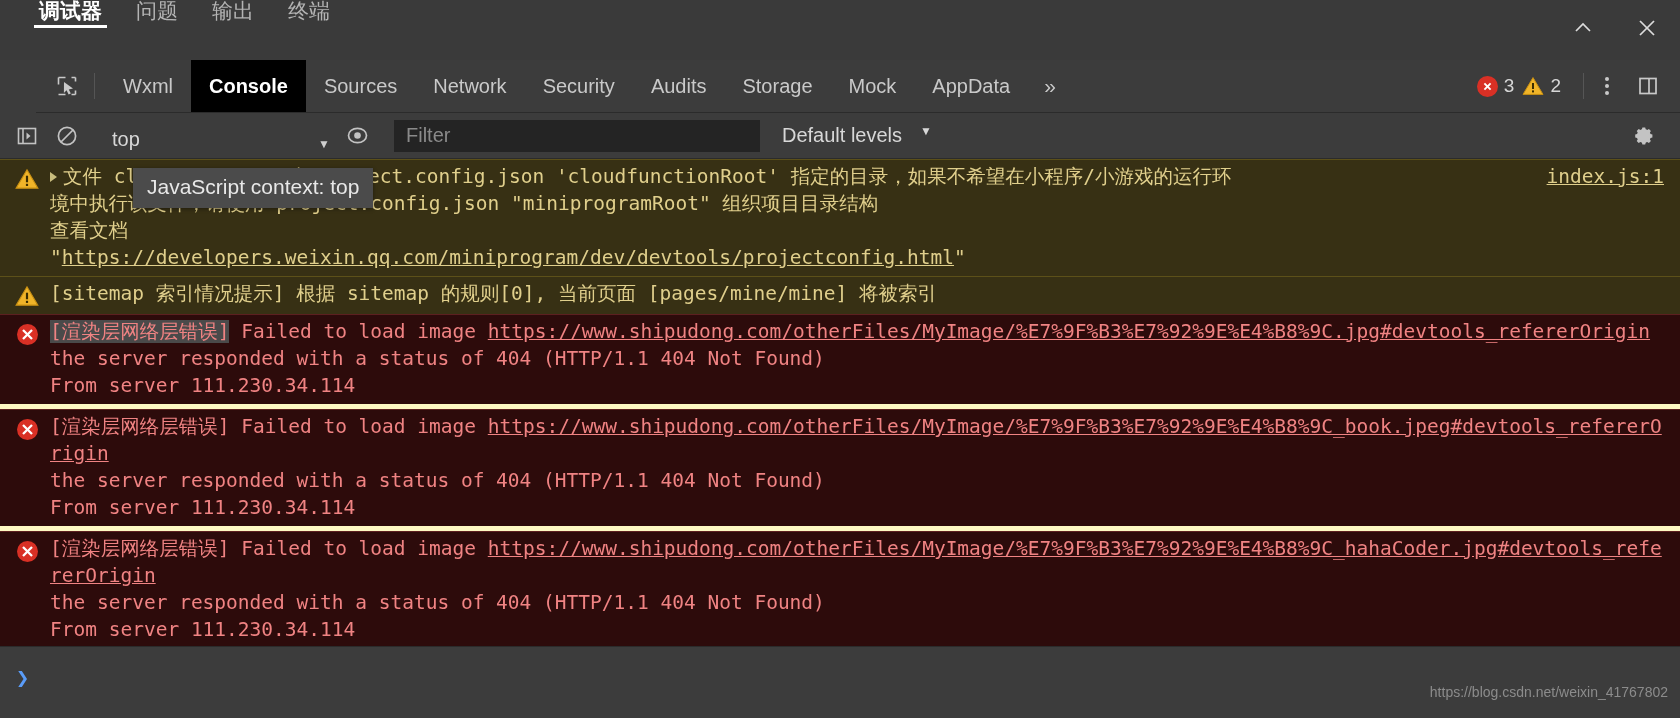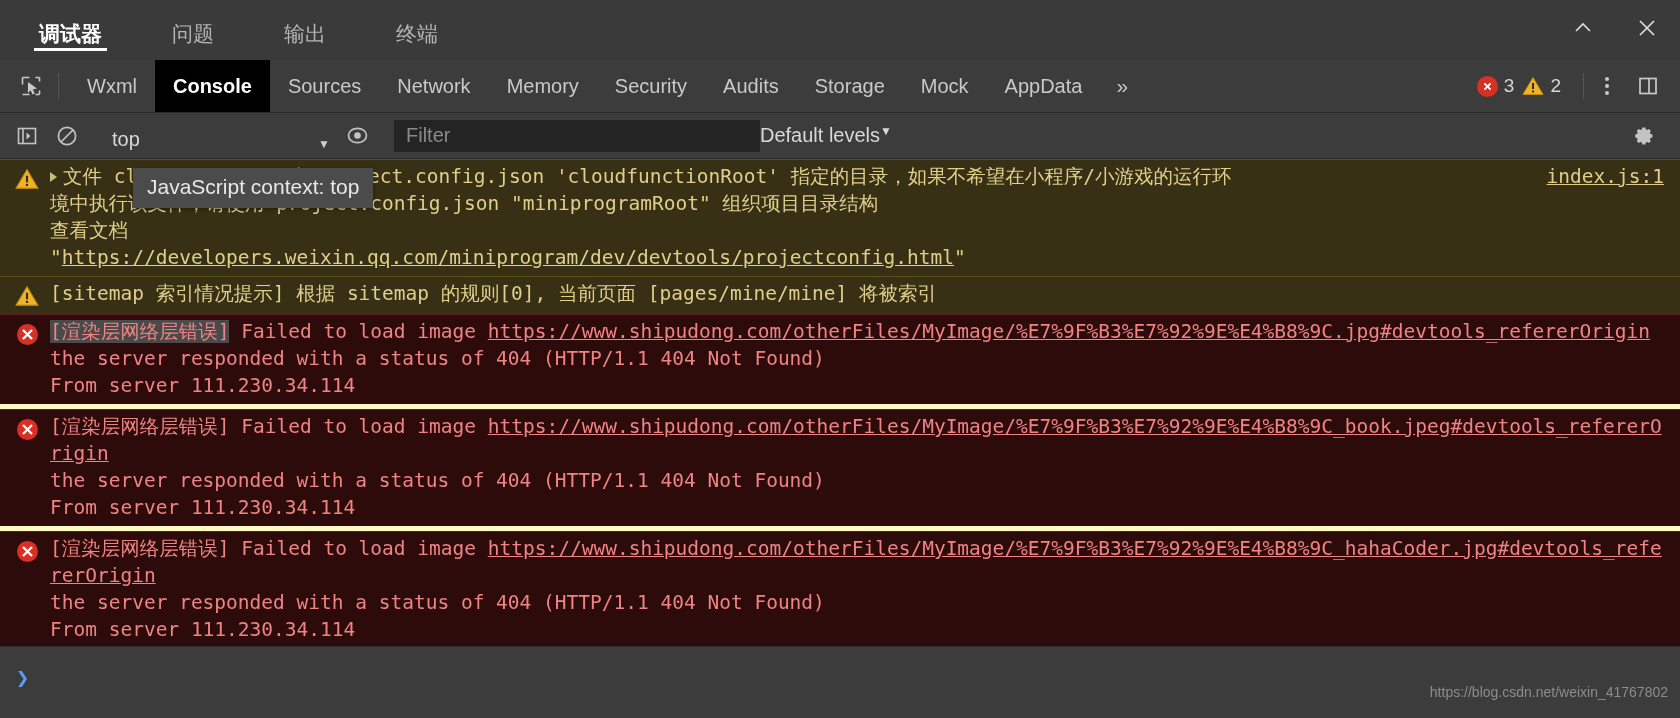--- a/index.html
+++ b/index.html
@@ -13,21 +13,21 @@
 
   
   .titlebar {
     position: relative;
     height: 60px;
     background: #3a3a3a;
     display: flex;
     align-items: flex-start;
     padding-left: 22px;
   }
-  .win-tabs { display: flex; align-items: flex-end; height: 60px; gap: 36px; }
+  .win-tabs { display: flex; align-items: flex-start; height: 60px; }
   .win-tab {
     position: relative;
     font-size: 21px;
     color: #b4b4b4;
     padding: 0 17px 16px 17px;
     line-height: 1;
     white-space: nowrap;
     cursor: default;
   }
   .win-tab.active { color: #ffffff; font-weight: bold; }
@@ -55,20 +55,21 @@
 
   
   .dt-tabbar {
     position: relative;
     height: 53px;
     background: #3c3c3c;
     border-bottom: 1px solid #2b2b2b;
     display: flex;
     align-items: center;
     padding-left: 14px;
+    margin-left: 36px;
   }
   .inspect-btn {
     width: 34px; height: 34px;
     display: flex; align-items: center; justify-content: center;
     color: #c9c9c9;
     margin-right: 6px;
   }
   .vsep {
     width: 1px; height: 26px;
     background: #555;
@@ -154,23 +155,24 @@
     background: #242424;
     border: none;
     margin-left: 14px;
     padding: 0 12px;
     color: #84cc16;
     font-size: 20px;
     font-family: "Liberation Sans", sans-serif;
   }
   .filter-input::placeholder { color: #8a8a8a; }
   .levels {
+    margin-left: 22px;
     font-size: 20px;
     color: #d8d8d8;
-    display: flex; align-items: flex-start; gap: 0;
+    display: flex; align-items: flex-start; gap: 18px;
   }
   .levels .caret { font-size: 12px; }
   .tb-right {
     position: absolute; right: 14px; top: 0; bottom: 0;
     display: flex; align-items: center;
   }
 
   
   .console {
     height: 487px;
@@ -315,23 +317,20 @@
     <div class="dt-tab active">
         <span>Console</span>
       </div>
     <div class="dt-tab">
         <span>Sources</span>
       </div>
     <div class="dt-tab">
         <span>Network</span>
       </div>
     <div class="dt-tab">
-        <span>Memory</span>
-      </div>
-    <div class="dt-tab">
         <span>Security</span>
       </div>
     <div class="dt-tab">
         <span>Audits</span>
       </div>
     <div class="dt-tab">
         <span>Storage</span>
       </div>
     <div class="dt-tab">
         <span>Mock</span>

